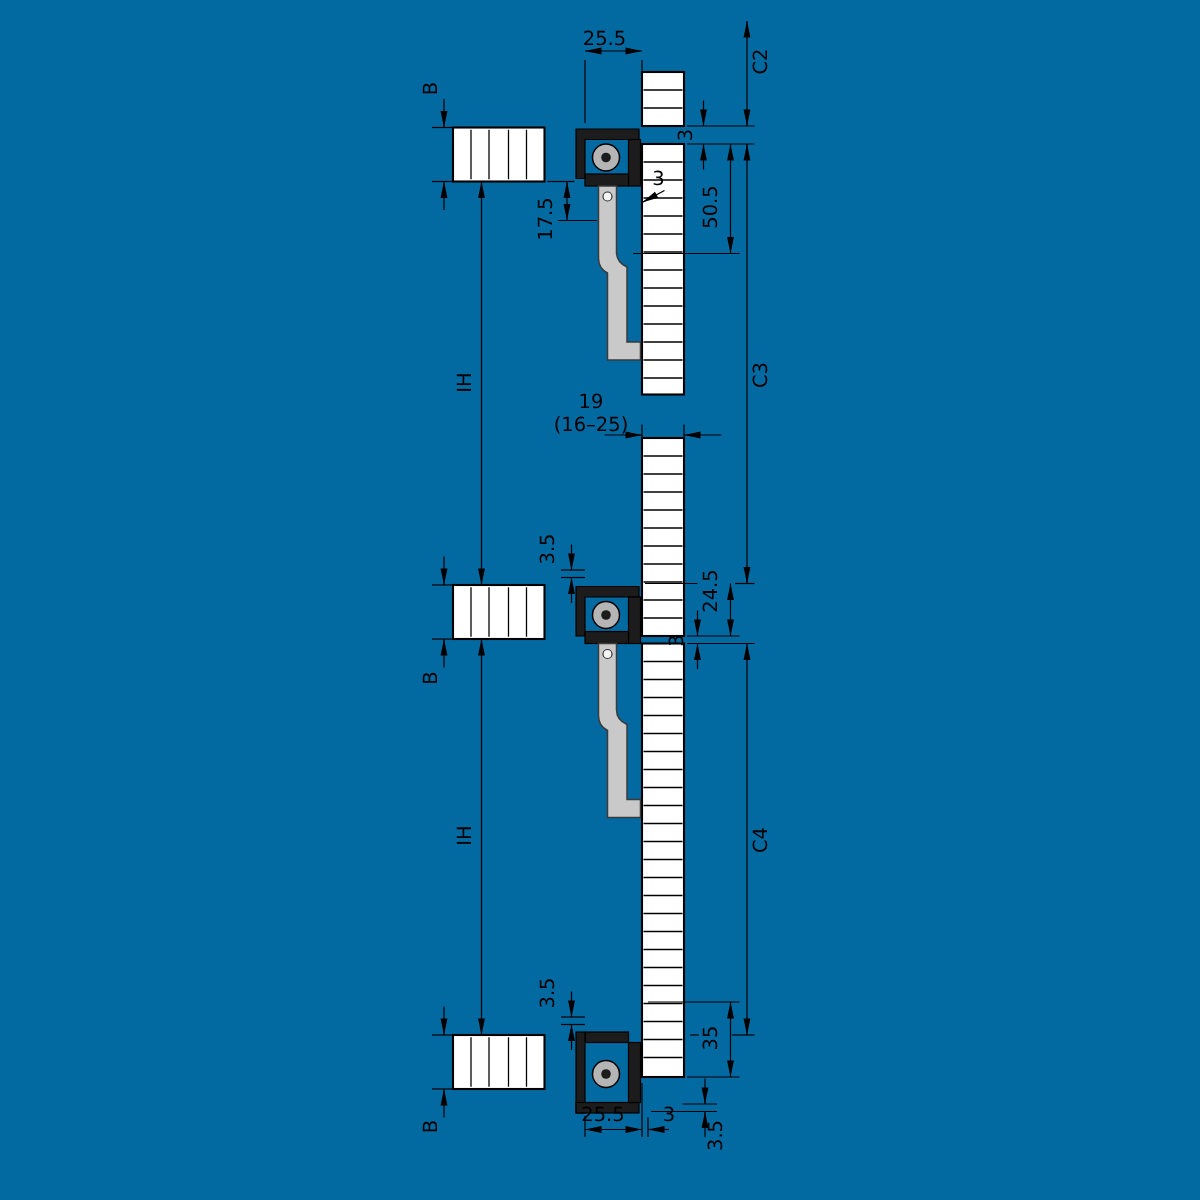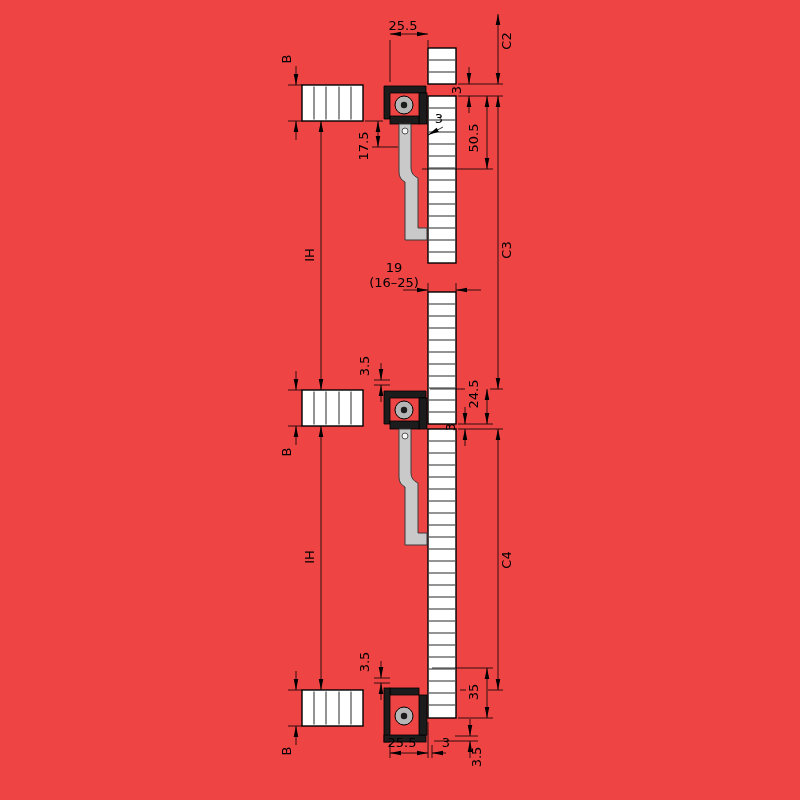--- a/index.html
+++ b/index.html
@@ -1,16 +1,16 @@
 <!DOCTYPE html>
 <html><head>
 <meta charset="utf-8">
 <style>
   html,body{margin:0;padding:0;background:#ffffff;}
-  .stage{position:relative;width:800px;height:800px;background:#ef4444;font-family:"Liberation Sans",sans-serif;}
+  .stage{position:relative;width:800px;height:800px;background:#0369a1;font-family:"Liberation Sans",sans-serif;}
   svg{display:block;}
   .panel{fill:#ffffff;stroke:#000000;stroke-width:1.4;}
   .hatch{stroke:#000000;stroke-width:0.85;}
   .ext{stroke:#000000;stroke-width:0.8;}
   .dim{stroke:#000000;stroke-width:0.8;fill:none;}
   .pf{fill:#1c1c1c;stroke:#000000;stroke-width:0.8;}
   .bracket{stroke:#3a3a3a;stroke-width:1;}
   .roller{stroke:#000000;stroke-width:1;}
   .lbl{font-family:"DejaVu Sans","Liberation Sans",sans-serif;font-size:13px;fill:#000000;}
 </style>

